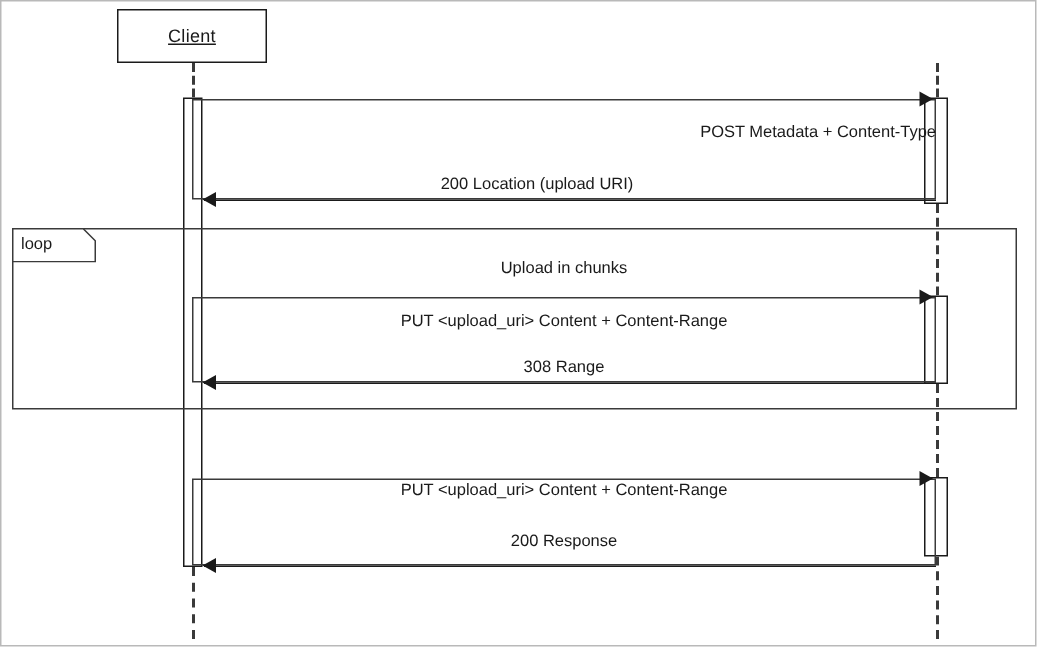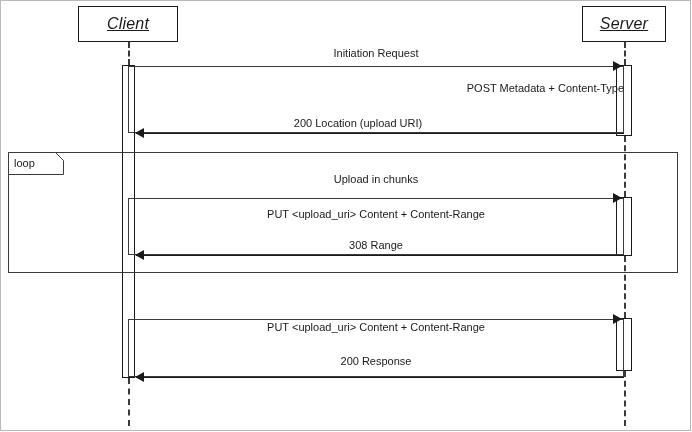--- a/index.html
+++ b/index.html
@@ -32,26 +32,25 @@
   .actor-box {
     position: absolute;
     box-sizing: border-box;
     border: 1px solid #1a1a1a;
     background: #ffffff;
     display: flex;
     align-items: center;
     justify-content: center;
   }
   .actor-label {
-    font-size: 16px;
+    font-size: 12px;
     color: #1a1a1a;
     text-decoration: underline;
     letter-spacing: 0.2px;
     white-space: nowrap;
-    font-style: italic;
   }
   
   .lifeline {
     position: absolute;
     width: 0px;
     border-left: 2px dashed #3a3a3a;
   }
   
   .activation {
     position: absolute;
@@ -124,23 +123,20 @@
 <body>
 
 <div id="canvas">
 
   <div class="page-frame"></div>
 
   <div class="actor-box" style="left:78px; top:6px; width:100px; height:36px;">
     <span class="actor-label">Client</span>
   </div>
 
-  <div class="actor-box" style="left:582px; top:6px; width:84px; height:36px;">
-    <span class="actor-label">Server</span>
-  </div>
 
   <div class="lifeline" style="left:128px; top:42px; height:23px;"></div>
   <div class="lifeline" style="left:128px; top:378px; height:48px;"></div>
 
   <div class="lifeline" style="left:624px; top:42px; height:23px;"></div>
   <div class="lifeline" style="left:624px; top:136px; height:61px;"></div>
   <div class="lifeline" style="left:624px; top:256px; height:62px;"></div>
   <div class="lifeline" style="left:624px; top:371px; height:55px;"></div>
 
   <div class="activation" style="left:122px; top:65px; width:13px; height:313px;"></div>
@@ -150,21 +146,20 @@
   <div class="activation" style="left:616px; top:318px; width:16px; height:53px;"></div>
 
   <div class="frag-box" style="left:8px; top:152px; width:670px; height:121px;"></div>
   <div class="frag-tab" style="left:8px; top:152px; width:56px; height:23px;">
     <svg width="56" height="23" viewBox="0 0 56 23">
       <path d="M0.5 0.5 L47.5 0.5 L55.5 8.5 L55.5 22.5 L0.5 22.5 Z" fill="#ffffff" stroke="#3a3a3a" stroke-width="1"></path>
     </svg>
   </div>
   <div class="frag-tab-label" style="left:14px; top:157px;">loop</div>
 
-  <div class="group-caption" style="left:128px; top:47px; width:496px;">Initiation Request</div>
 
   <div class="msg-box" style="left:128px; top:66px; width:496px; height:67px;"></div>
 
   <div class="msg-label" style="left:128px; top:82px; width:496px;text-align:right;">POST Metadata + Content-Type</div>
   <div class="arrow-head right" style="left:613px; top:61px;"></div>
 
   <div class="msg-label" style="left:128px; top:117px; width:460px;">200 Location (upload URI)</div>
   <div class="arrow-line" style="left:136px; top:133px; width:488px;"></div>
   <div class="arrow-head left" style="left:135px; top:128px;"></div>
 

